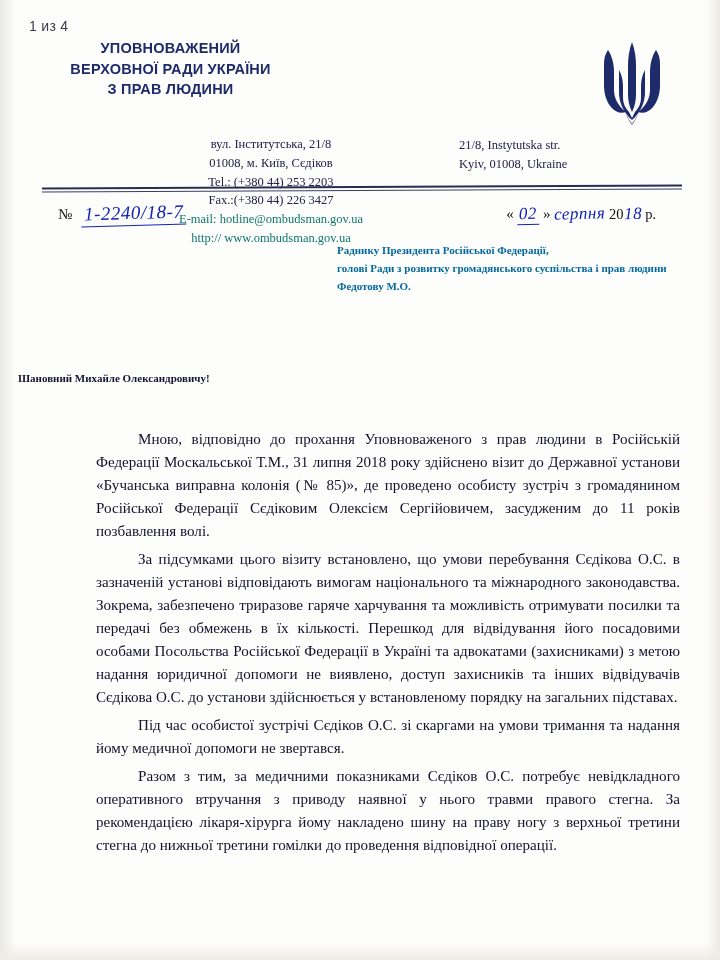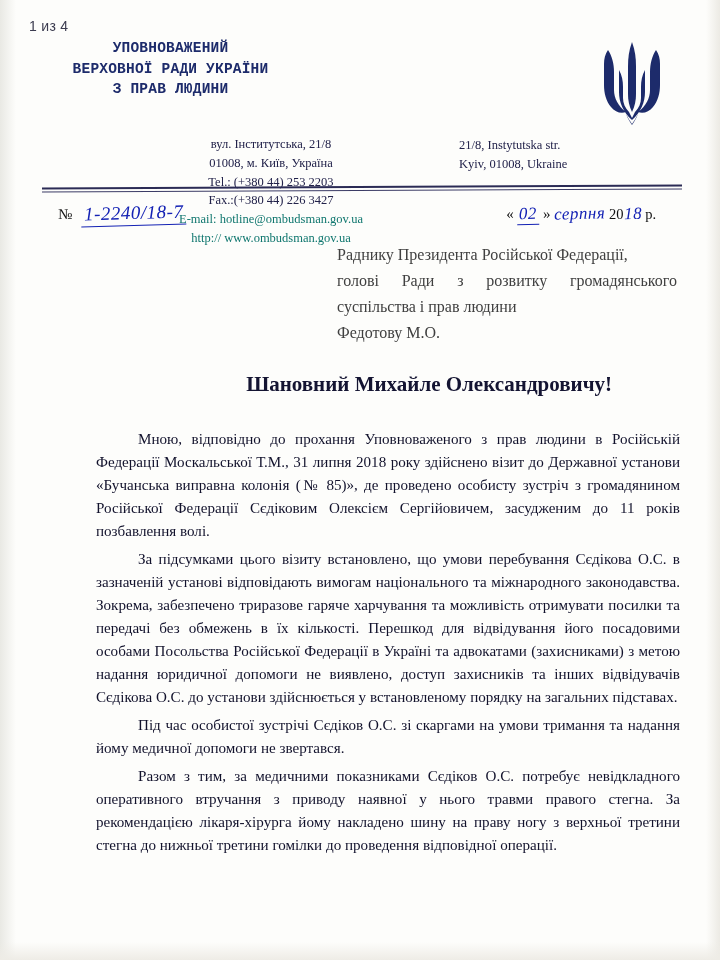--- a/index.html
+++ b/index.html
@@ -40,21 +40,21 @@
     top: 38px;
     left: 48px;
     width: 626px;
     display: flex;
     justify-content: space-between;
     align-items: flex-start;
   }
   .lh-block {
     width: 245px;
     text-align: center;
-    font-family: Liberation Mono, monospace;
+    font-family: Liberation Sans, sans-serif;
     font-weight: bold;
     color: #1d2b6b;
     font-size: 14.5px;
     line-height: 1.42;
     letter-spacing: 0.2px;
   }
   .lh-block.right {
     font-size: 14.5px;
     letter-spacing: 0.5px;
   }
@@ -164,38 +164,38 @@
     transform: rotate(-1.5deg);
   }
   .ins.u { border-bottom: 1px solid #1422b4; padding: 0 2px; }
 
   
   .addressee {
     position: absolute;
     top: 242px;
     left: 337px;
     width: 340px;
-    font-weight: normal;
-    font-size: 16px;
+    font-weight: bold;
+    font-size: 11px;
     line-height: 1.62;
-    color: #404040;
+    color: #0369a1;
     text-align: justify;
     text-align-last: left;
   }
   .addressee .l { display: block; }
 
   
   .salutation {
     position: absolute;
     top: 372px;
     left: 0;
     width: 612px;
-    text-align: right;
+    text-align: left;
     font-weight: bold;
-    font-size: 21px;
+    font-size: 11px;
     color: #141432;
     padding-left: 18px;
     box-sizing: border-box;
   }
 
   
   .body {
     position: absolute;
     top: 408px;
     left: 96px;
@@ -249,21 +249,21 @@
           <path d="M31 74 C33 78 35 81 37 84 C39 81 41 78 43 74 C41 79 39 82 37 85 C35 82 33 79 31 74 Z"></path>
         </g>
       </svg>
     </div>
 
   </div>
 
   <div class="contacts">
     <div class="col left">
       <span class="row">вул. Інститутська, 21/8</span>
-      <span class="row">01008, м. Київ, Україна</span>
+      <span class="row">01008, м. Київ, Сєдіков</span>
       <span class="row">Tel.: (+380 44) 253 2203</span>
       <span class="row">Fax.:(+380 44) 226 3427</span>
       <span class="row mail">E-mail: hotline@ombudsman.gov.ua</span>
       <span class="row mail">http:// www.ombudsman.gov.ua</span>
     </div>
     <div class="col right">
       <span class="row">21/8, Instytutska str.</span>
       <span class="row">Kyiv, 01008, Ukraine</span>
     </div>
   </div>

